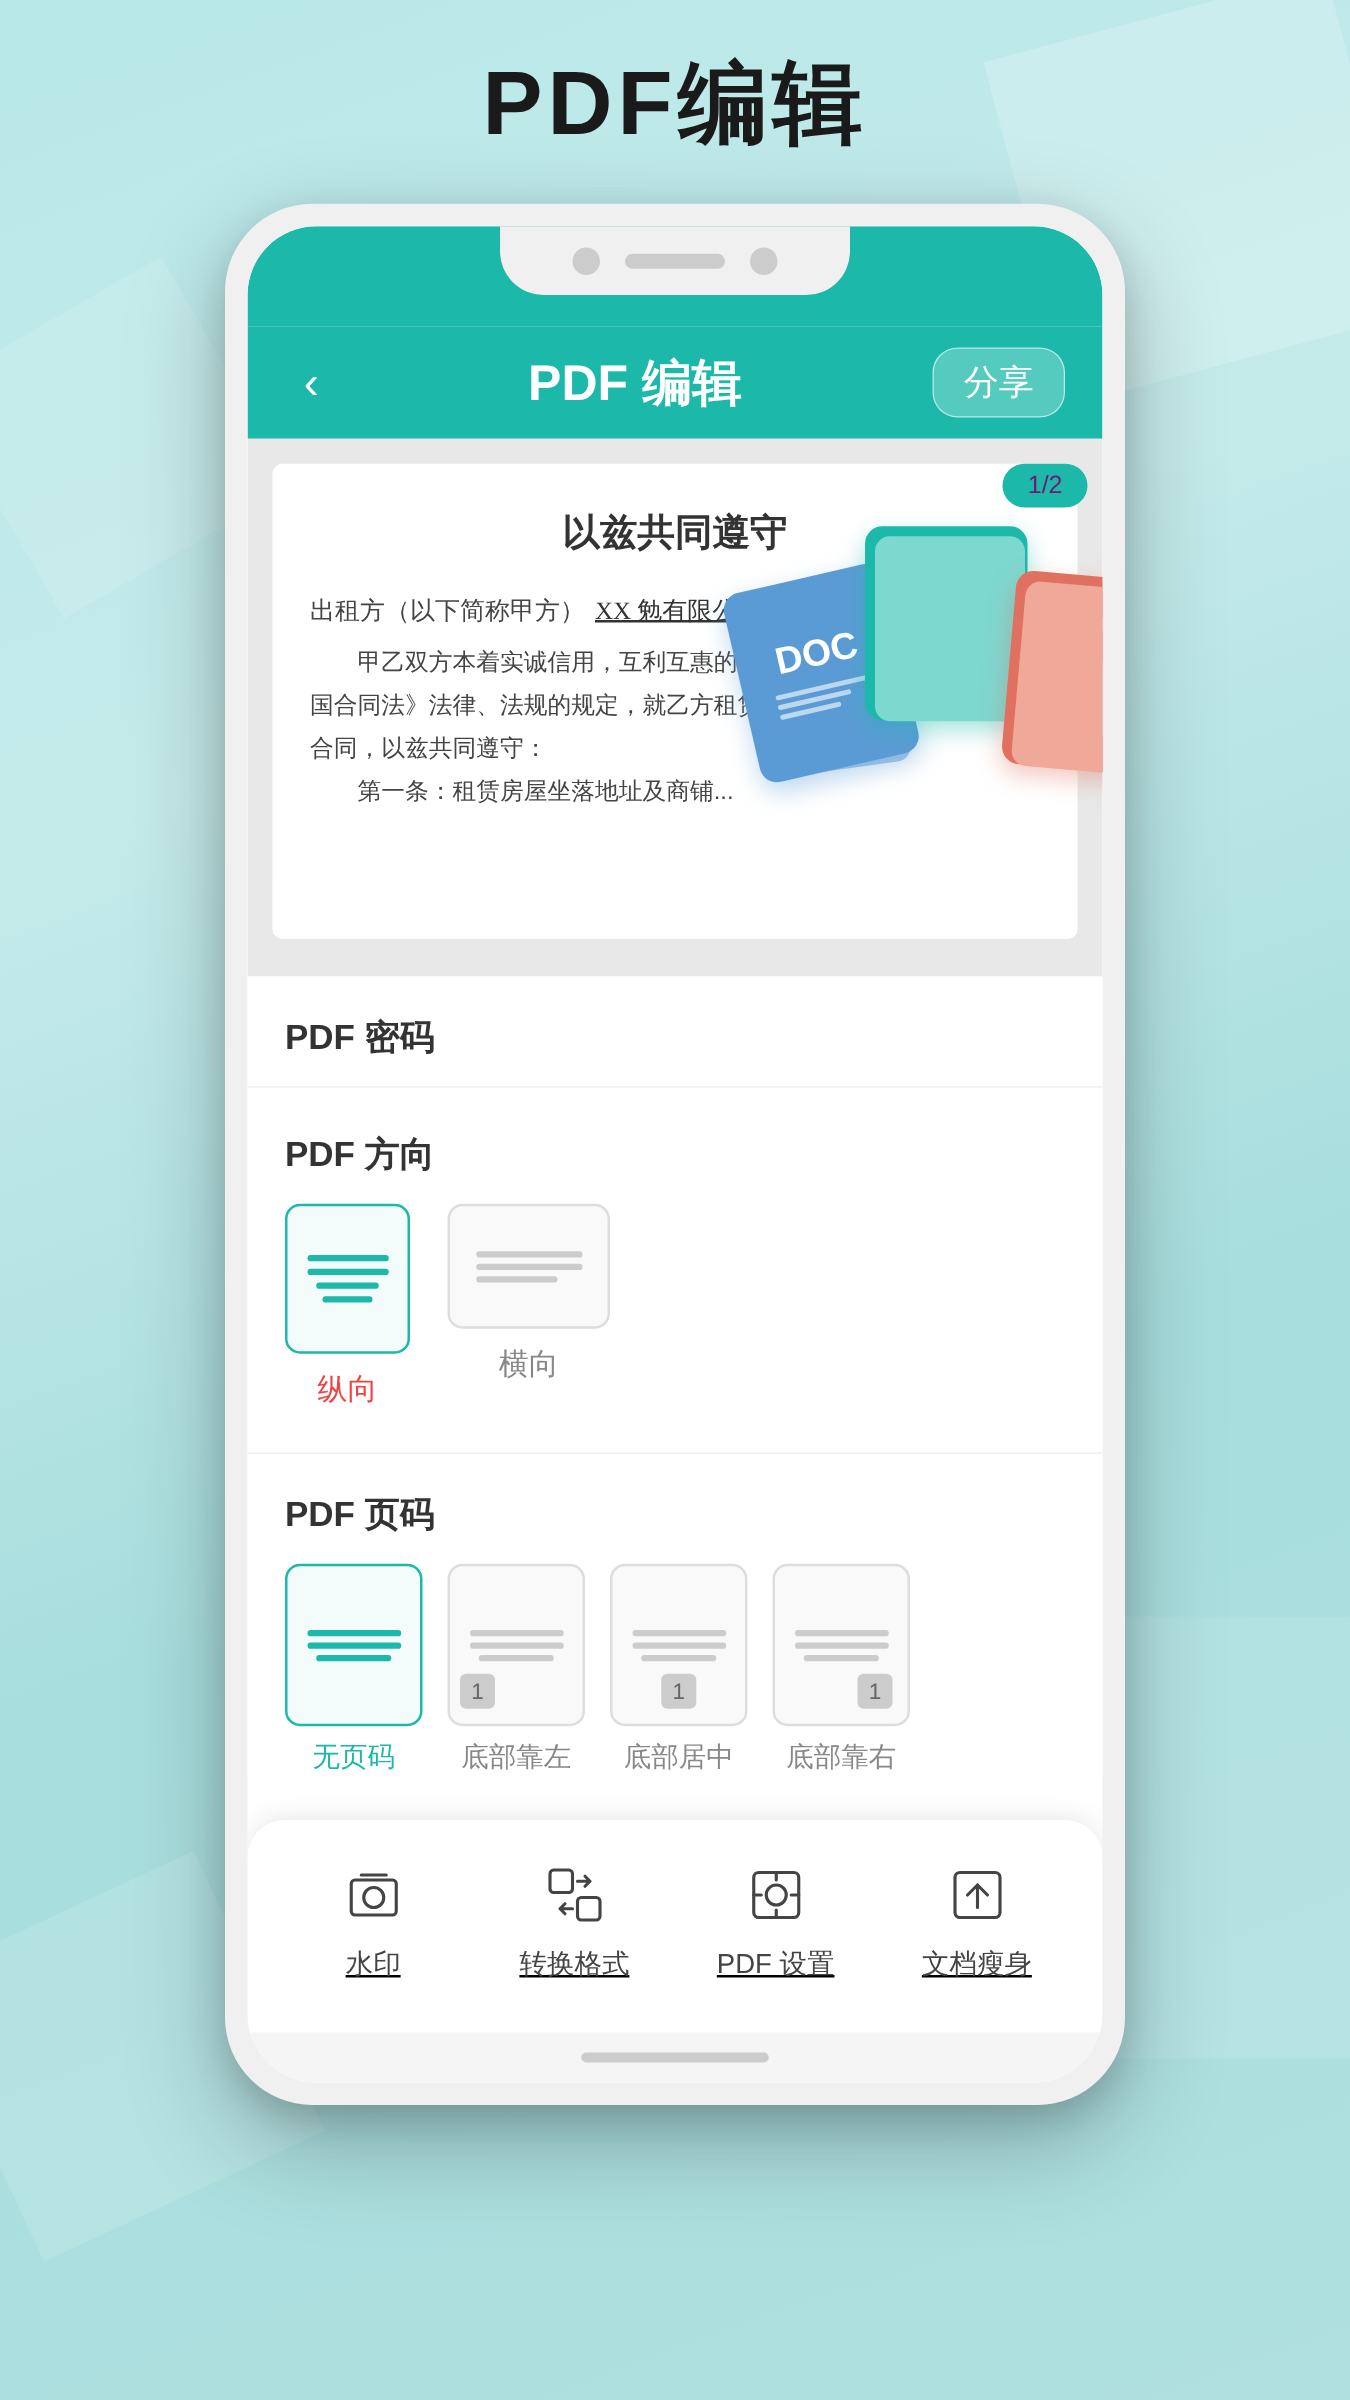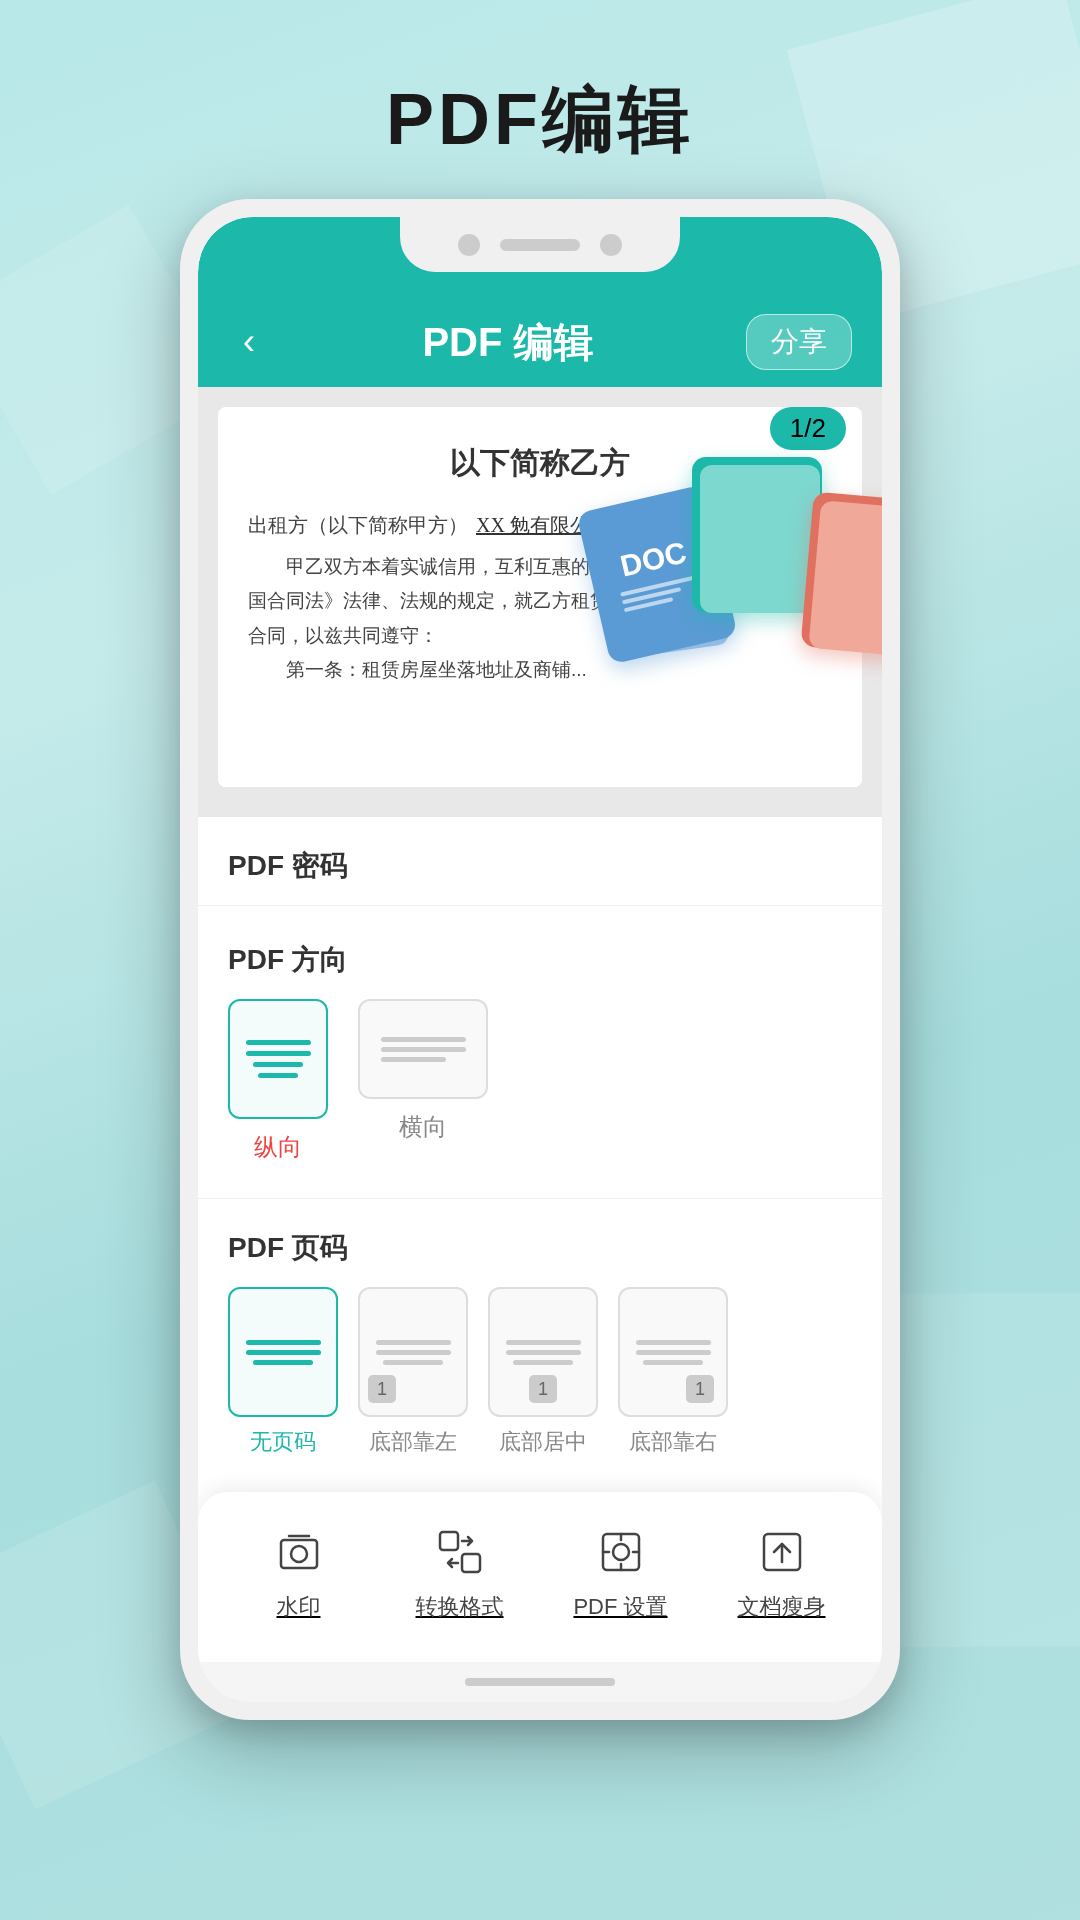--- a/index.html
+++ b/index.html
@@ -43,21 +43,21 @@
       width: 350px; height: 350px;
       bottom: 100px; left: -80px;
       transform: rotate(20deg);
       clip-path: polygon(50% 0%, 100% 50%, 50% 100%, 0% 50%);
       background: rgba(255,255,255,0.12);
     }
 
     
     .page-header {
       text-align: center;
-      padding-top: 80px;
+      padding-top: 44px;
       padding-bottom: 40px;
       position: relative;
       z-index: 10;
     }
     .page-title {
       font-size: 72px;
       font-weight: 900;
       color: #1a1a1a;
       letter-spacing: 4px;
       line-height: 1.1;
@@ -164,26 +164,26 @@
 
     
     .doc-area {
       background: #e8e8e8;
       padding: 20px;
       position: relative;
     }
     .page-badge {
       position: absolute;
       top: 20px;
-      right: 36px;
+      right: 12px;
       background: #1cb8aa;
-      color: #000000;
+      color: #701a75;
       border-radius: 25px;
       padding: 6px 20px;
-      font-size: 26px;
+      font-size: 20px;
       z-index: 5;
     }
     .doc-paper {
       background: white;
       border-radius: 8px;
       padding: 30px 30px 20px 30px;
       min-height: 380px;
       font-size: 22px;
       color: #333;
       line-height: 1.7;
@@ -470,21 +470,21 @@
 
       <div class="app-bar">
         <div class="app-bar-back">‹</div>
         <div class="app-bar-title">PDF 编辑</div>
         <div class="app-bar-share">分享</div>
       </div>
 
       <div class="doc-area" style="position:relative; min-height: 430px;">
         <div class="page-badge">1/2</div>
         <div class="doc-paper">
-          <div class="doc-title">以下简称乙方</div>
+          <div class="doc-title">以兹共同遵守</div>
           <div class="doc-line">
             <span class="doc-line-text">出租方（以下简称甲方）</span>
             <span class="doc-handwrite doc-line-text">XX 勉有限公司</span>
           </div>
           <div class="doc-body-text">甲乙双方本着实诚信用，互利互惠的原则，根据《中华人民共和国合同法》法律、法规的规定，就乙方租赁甲方房屋相关事宜达成本合同，以兹共同遵守：</div>
           <div class="doc-body-text">第一条：租赁房屋坐落地址及商铺...</div>
           <div class="doc-fade"></div>
         </div>
 
         <div style="position:absolute; right: -40px; top: 50px; z-index:30; width: 350px; height: 300px;">

